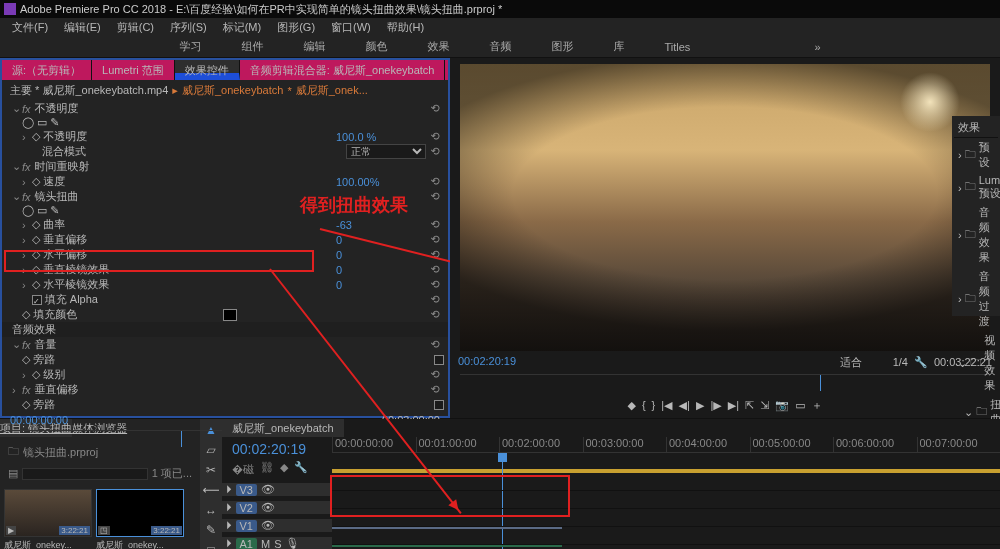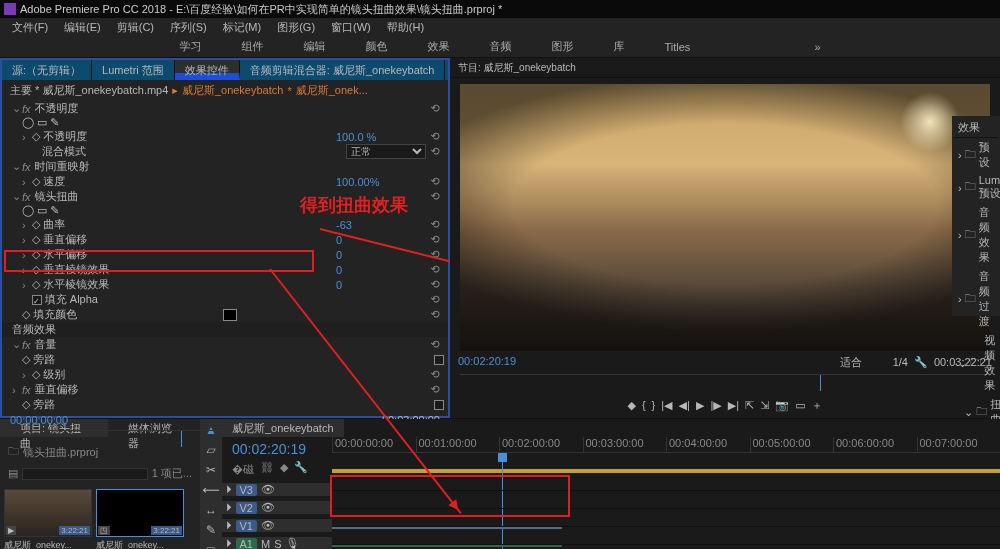--- a/index.html
+++ b/index.html
@@ -6,21 +6,21 @@
 body { background: #1a1a1a; color: #b8b8b8; width: 1000px; height: 549px; overflow: hidden; }
 .titlebar { background: #0a0a0a; height: 18px; display: flex; align-items: center; padding: 0 4px; color: #ccc; font-size: 10px; }
 .titlebar-icon { width: 12px; height: 12px; background: #7a3ab5; margin-right: 4px; }
 .menubar { background: #232323; height: 18px; display: flex; padding: 0 4px; font-size: 10px; }
 .menubar span { padding: 2px 8px; cursor: pointer; }
 .topnav { background: #232323; height: 22px; display: flex; align-items: center; justify-content: center; gap: 20px; font-size: 10px; color: #aaa; border-bottom: 1px solid #111; }
 .topnav span { padding: 2px 10px; cursor: pointer; }
 .topnav .active { color: #4a90d9; margin-top: 40px; }
 .main { display: flex; height: 360px; }
 .left-panel { width: 450px; background: #232323; border: 2px solid #28509e; display: flex; flex-direction: column; position: relative; }
-.panel-tabs { display: flex; height: 20px; background: #0c4a6e; font-size: 10px; }
+.panel-tabs { display: flex; height: 20px; background: #be185d; font-size: 10px; }
 .panel-tabs span { padding: 3px 10px; border-right: 1px solid #111; cursor: pointer; }
 .panel-tabs .sel { background: #2e2e2e; border-bottom: 7px solid #1d4ed8; }
 .clip-header { padding: 3px 8px; font-size: 10px; display: flex; align-items: center; gap: 4px; }
 .clip-header .hl { color: #d97a3a; }
 .effect-row { display: flex; align-items: center; height: 18px; padding: 0 4px 0 10px; font-size: 10px; }
 .effect-row .tog { width: 8px; color: #888; margin-right: 2px; }
 .effect-row .fx { color: #888; font-style: italic; margin-right: 4px; }
 .effect-row .name { flex: 1; }
 .effect-row .val { color: #4a90d9; width: 90px; }
 .effect-row .reset { width: 18px; color: #888; text-align: center; }
@@ -43,21 +43,21 @@
   radial-gradient(ellipse 80% 60% at 50% 45%, rgba(0,0,0,0) 50%, rgba(0,0,0,0.55) 80%),
   linear-gradient(180deg, #c8a468 0%, #d8b478 30%, #8a6a48 55%, #5a4a3a 75%, #2a2420 100%);
 }
 .flare { position: absolute; top: 8px; right: 30px; width: 60px; height: 60px; background: radial-gradient(circle, rgba(255,240,200,0.9), rgba(255,240,200,0) 70%); }
 .effects-strip { position: absolute; right: 0; top: 58px; width: 48px; background: #232323; height: 200px; font-size: 9px; padding: 2px; }
 .effects-strip div { padding: 2px 4px; display: flex; align-items: center; gap: 3px; }
 .effects-strip .shl { background: #3a5a8a; }
 .bottom { display: flex; height: 131px; border-top: 1px solid #111; }
 .project-panel { width: 200px; background: #232323; display: flex; flex-direction: column; }
 .proj-tabs { display: flex; height: 18px; font-size: 10px; }
-.proj-tabs span { padding: 2px 20px; cursor: pointer; }
+.proj-tabs span { padding: 2px 0; cursor: pointer; text-decoration: underline; }
 .proj-tabs .sel { background: #2e2e2e; }
 .proj-body { flex: 1; padding: 4px; }
 .proj-path { font-size: 9px; color: #888; padding: 2px 4px; display: flex; align-items: center; gap: 4px; }
 .bins { display: flex; gap: 4px; margin-top: 6px; }
 .bin { width: 88px; }
 .bin-thumb { height: 48px; background: #000; border: 1px solid #333; position: relative; }
 .bin-thumb .badge { position: absolute; bottom: 1px; right: 1px; font-size: 8px; background: #3a5a8a; padding: 0 2px; }
 .bin-thumb .badge2 { position: absolute; bottom: 1px; left: 1px; font-size: 8px; background: #444; padding: 0 2px; }
 .bin-thumb.sel { border: 1px solid #4a90d9; }
 .bin-thumb-img { position: absolute; inset: 0; background: linear-gradient(180deg,#5a4a3a,#2a2420); }
@@ -201,21 +201,20 @@
     <div class="mini-tl">
         <div class="ph"></div>
       </div>
 
     <div class="red-box" style="left:2px; top:190px; width:310px; height:22px;"></div>
     <div class="annot" style="left:298px; top:133px;">得到扭曲效果</div>
     <div class="arrow" style="left:318px; top:168px; width:184px; transform: rotate(14deg);"></div>
   </div>
 
   <div class="right-panel">
-    <div class="prog-header">节目: 威尼斯_onekeybatch</div>
     <div class="monitor">
       <div class="monitor-img"></div>
       <div class="flare"></div>
     </div>
     <div class="tc-row">
       <span>00:02:20:19</span>
       <span style="color:#b8b8b8">
         <span>适合</span>
         &nbsp;&nbsp;&nbsp;&nbsp;&nbsp;&nbsp;&nbsp;&nbsp;
         <span>1/4</span>

